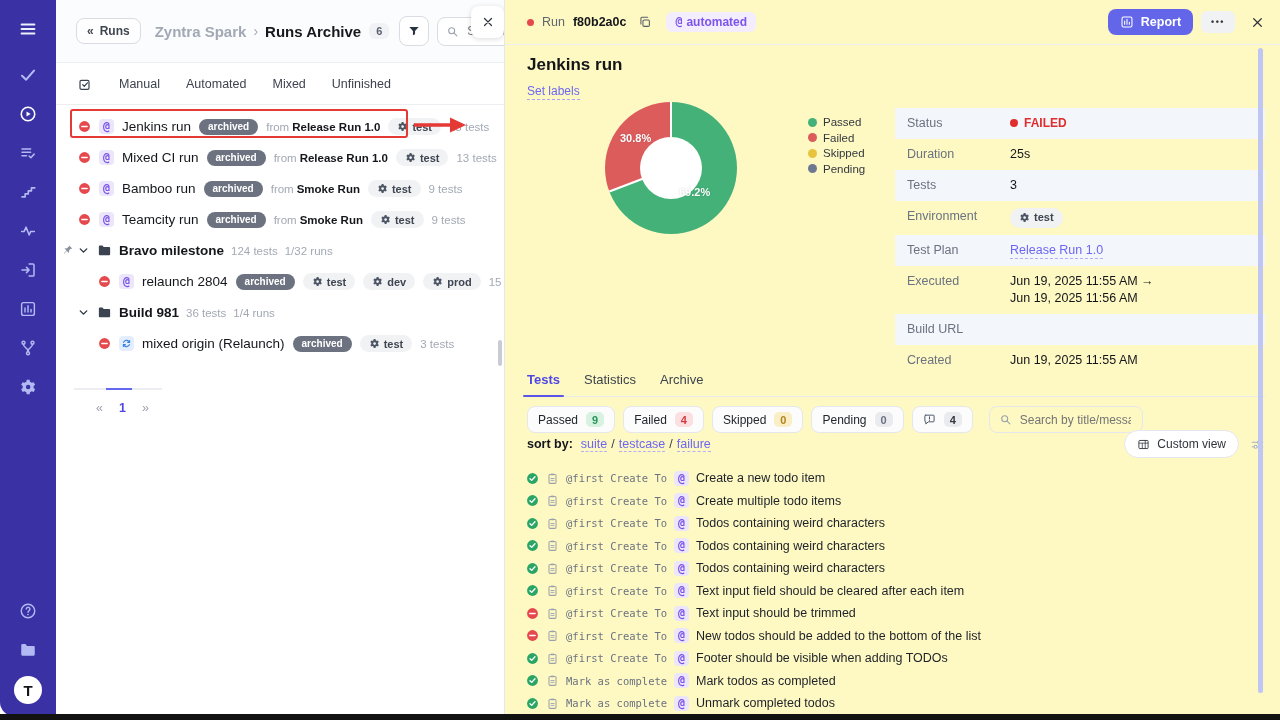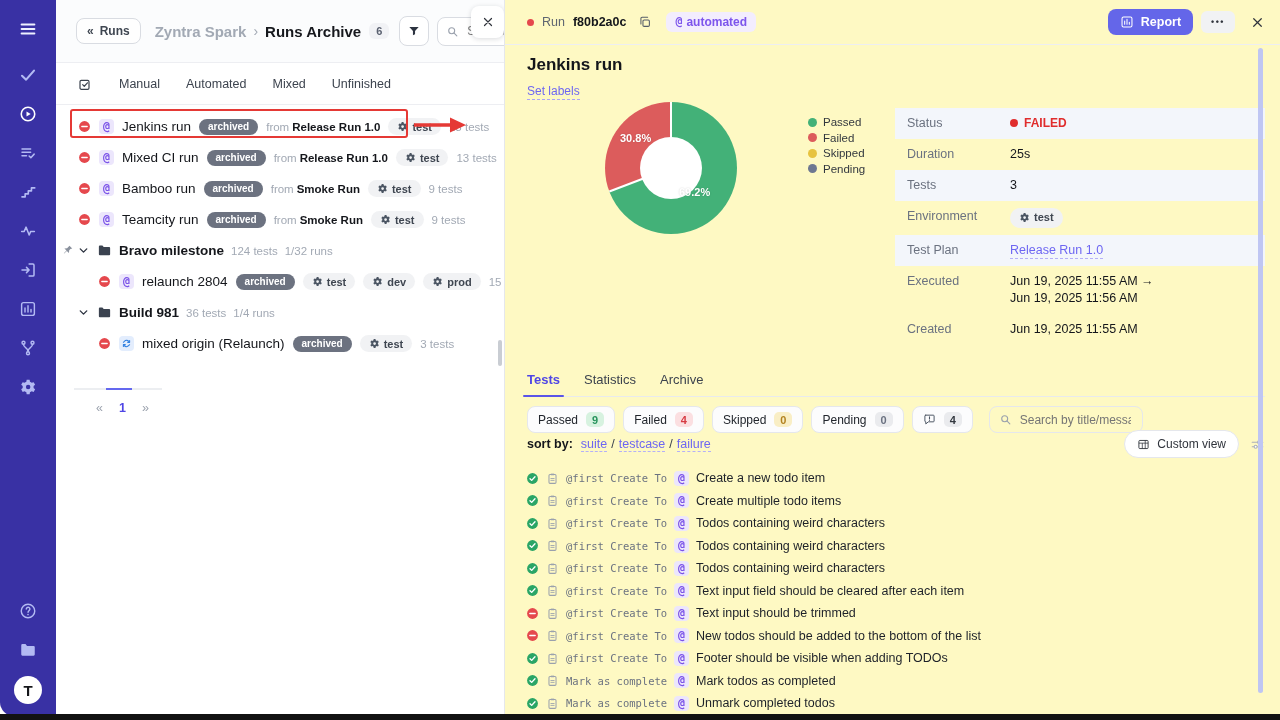--- a/index.html
+++ b/index.html
@@ -554,20 +554,24 @@
           </span></span>
       </div>
       <div class="d-row alt">
         <span class="d-label">Test Plan</span>
         <span class="d-value"><span class="d-link">Release Run 1.0</span></span>
       </div>
       <div class="d-row">
         <span class="d-label">Executed</span>
         <span class="d-value"><span>Jun 19, 2025 11:55 AM →<br>Jun 19, 2025 11:56 AM</span></span>
       </div>
+      <div class="d-row alt">
+        <span class="d-label">Build URL</span>
+        <span class="d-value"><span class="redacted"></span></span>
+      </div>
       <div class="d-row">
         <span class="d-label">Created</span>
         <span class="d-value"><span>Jun 19, 2025 11:55 AM</span></span>
       </div>
     </div>
 
   <div class="rp-tabs" id="rp-tabs">
       <span class="rp-tab active">Tests</span>
       <span class="rp-tab">Statistics</span>
       <span class="rp-tab">Archive</span>

